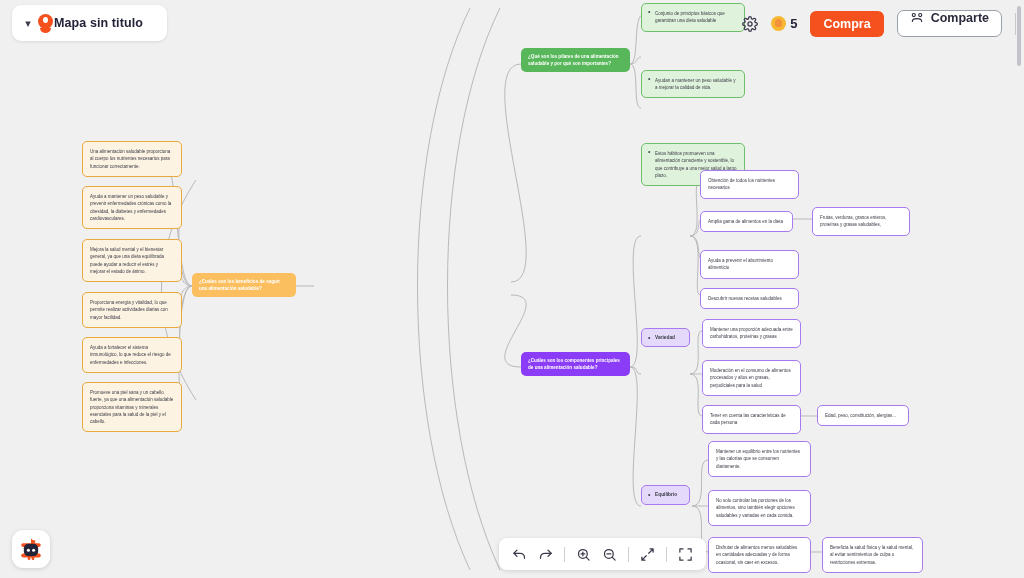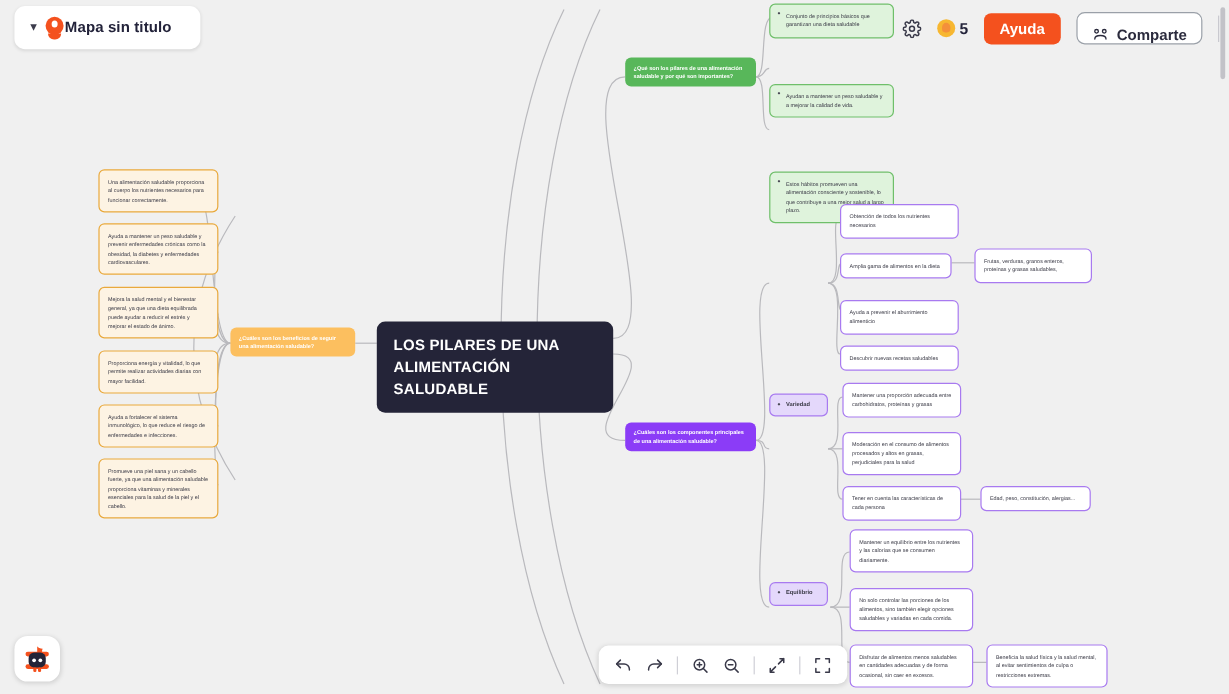--- a/index.html
+++ b/index.html
@@ -34,21 +34,21 @@
   .coin:after{content:"";position:absolute;left:4px;top:3px;width:7px;height:8px;border-radius:50% 50% 40% 40%;background:#f4903a;}
   .coin-count{font-size:13px;font-weight:bold;color:#23233a;}
   .btn-buy{
     background:#f4511e;color:#fff;border:none;border-radius:6px;
     height:26px;padding:0 13px;font-size:12.5px;font-weight:bold;
     font-family:inherit;cursor:pointer;
   }
   .btn-share{
     background:#fff;color:#2b2b3d;border:1px solid #9aa0a8;border-radius:7px;
     height:27px;padding:0 12px;font-size:12.5px;font-weight:bold;
-    font-family:inherit;cursor:pointer;display:flex;align-items:flex-end;gap:7px;
+    font-family:inherit;cursor:pointer;display:flex;align-items:flex-start;gap:7px;
   }
   .divider-v{width:1px;height:22px;background:#c9c9cf;}
 
   
   .node{position:absolute;box-sizing:border-box;z-index:10;}
   .root{
     background:#242438;color:#fff;border-radius:7px;
     font-size:12.5px;font-weight:bold;line-height:1.45;letter-spacing:.2px;
     padding:11px 14px;
   }
@@ -149,21 +149,20 @@
     <path d="M692,506 C710,506 694,460 708,460"></path>
     <path d="M692,506 C704,506 700,506 708,506"></path>
     <path d="M692,506 C710,506 694,552 708,552"></path>
     <path d="M810,552 L822,552"></path>
 
     <path d="M470,8 C400,150 400,420 470,570" stroke="#dcdcdf"></path>
     <path d="M500,8 C430,150 430,420 500,570" stroke="#e2e2e5"></path>
     <path d="M196,180 C150,250 150,330 196,400" stroke="#e0e0e3"></path>
   </svg>
 
-  <div class="node root" style="left:314px;top:268px;width:197px;">LOS PILARES DE UNA ALIMENTACIÓN SALUDABLE</div>
 
   <div class="node pill-orange" style="left:192px;top:273px;width:104px;">¿Cuáles son los beneficios de seguir una alimentación saludable?</div>
 
   <div class="node card-orange" style="left:82px;top:141px;width:100px;">Una alimentación saludable proporciona al cuerpo los nutrientes necesarios para funcionar correctamente.</div>
   <div class="node card-orange" style="left:82px;top:186px;width:100px;">Ayuda a mantener un peso saludable y prevenir enfermedades crónicas como la obesidad, la diabetes y enfermedades cardiovasculares.</div>
   <div class="node card-orange" style="left:82px;top:239px;width:100px;">Mejora la salud mental y el bienestar general, ya que una dieta equilibrada puede ayudar a reducir el estrés y mejorar el estado de ánimo.</div>
   <div class="node card-orange" style="left:82px;top:292px;width:100px;">Proporciona energía y vitalidad, lo que permite realizar actividades diarias con mayor facilidad.</div>
   <div class="node card-orange" style="left:82px;top:337px;width:100px;">Ayuda a fortalecer el sistema inmunológico, lo que reduce el riesgo de enfermedades e infecciones.</div>
   <div class="node card-orange" style="left:82px;top:382px;width:100px;">Promueve una piel sana y un cabello fuerte, ya que una alimentación saludable proporciona vitaminas y minerales esenciales para la salud de la piel y el cabello.</div>
 
@@ -208,21 +207,21 @@
   <svg class="gear" viewBox="0 0 24 24" fill="none" stroke="currentColor" stroke-width="1.9">
     <circle cx="12" cy="12" r="3.1"></circle>
     <path d="M19.4 15a1.6 1.6 0 0 0 .3 1.8l.1.1a2 2 0 1 1-2.8 2.8l-.1-.1a1.6 1.6 0 0 0-1.8-.3 1.6 1.6 0 0 0-1 1.5V21a2 2 0 1 1-4 0v-.1A1.6 1.6 0 0 0 9 19.4a1.6 1.6 0 0 0-1.8.3l-.1.1a2 2 0 1 1-2.8-2.8l.1-.1a1.6 1.6 0 0 0 .3-1.8 1.6 1.6 0 0 0-1.5-1H3a2 2 0 1 1 0-4h.1A1.6 1.6 0 0 0 4.6 9a1.6 1.6 0 0 0-.3-1.8l-.1-.1a2 2 0 1 1 2.8-2.8l.1.1a1.6 1.6 0 0 0 1.8.3H9a1.6 1.6 0 0 0 1-1.5V3a2 2 0 1 1 4 0v.1a1.6 1.6 0 0 0 1 1.5 1.6 1.6 0 0 0 1.8-.3l.1-.1a2 2 0 1 1 2.8 2.8l-.1.1a1.6 1.6 0 0 0-.3 1.8V9a1.6 1.6 0 0 0 1.5 1H21a2 2 0 1 1 0 4h-.1a1.6 1.6 0 0 0-1.5 1z"></path>
   </svg>
 
   <div class="coin-wrap">
     <span class="coin"></span>
     <span class="coin-count">5</span>
   </div>
 
-  <button class="btn-buy">Ayuda</button>
+  <button class="btn-buy">Compra</button>
 
   <button class="btn-share">
     <svg style="width:14px;height:14px" viewBox="0 0 24 24" fill="none" stroke="#2b2b3d" stroke-width="1.9" stroke-linecap="round" stroke-linejoin="round">
       <circle cx="17.5" cy="7" r="2.6"></circle>
         <circle cx="6.5" cy="7" r="2.6"></circle>
       <path d="M4 18c0-3 3.6-5 8-5s8 2 8 5"></path>
     </svg>
     <span>Comparte</span>
   </button>
 

